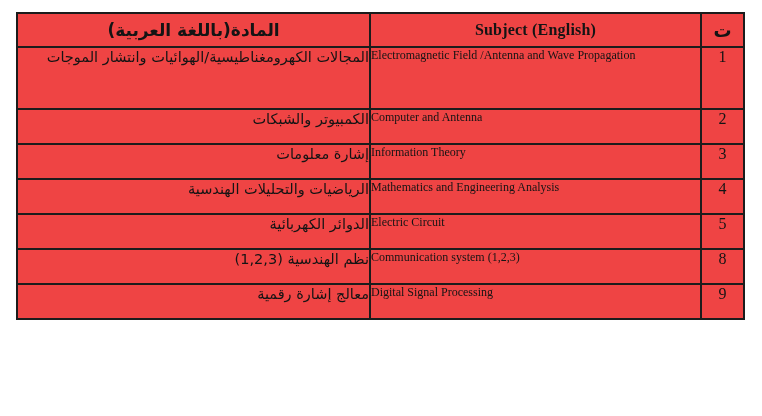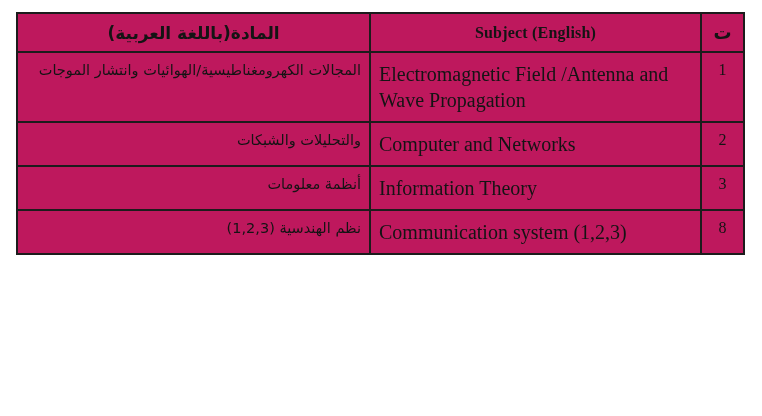--- a/index.html
+++ b/index.html
@@ -25,22 +25,22 @@
     table-layout: fixed;
     font-family: "Liberation Serif", "DejaVu Serif", "DejaVu Sans", serif;
     color: #141414;
   }
   table.subjects col.c-arabic  { width: 353px; }
   table.subjects col.c-english { width: 331px; }
   table.subjects col.c-num     { width: 43px; }
 
   table.subjects td, table.subjects th {
     border: 2px solid #1c1c1c;
-    padding: 8px;
-    background: #be185d;
+    padding: 0;
+    background: #ef4444;
   }
 
   
   tr.head { height: 34px; }
   tr.head th {
     vertical-align: middle;
     font-weight: bold;
   }
   th.h-arabic {
     font-size: 17px;
@@ -69,21 +69,21 @@
     vertical-align: top;
     padding: 4px 7px 2px 6px;
     font-size: 14.5px;
     font-family: "DejaVu Sans", "Liberation Serif", sans-serif;
     line-height: 1.35;
   }
   td.english {
     text-align: left;
     vertical-align: top;
     padding: 4px 4px 2px 8px;
-    font-size: 20px;
+    font-size: 12px;
     line-height: 1.3;
   }
   td.num {
     text-align: center;
     vertical-align: top;
     padding-top: 4px;
     font-size: 16px;
   }
 </style>
 </head>
@@ -103,36 +103,51 @@
         <th class="h-num">ت</th>
       </tr>
 
       <tr class="row tall">
         <td class="arabic">المجالات الكهرومغناطيسية/الهوائيات وانتشار الموجات</td>
         <td class="english">Electromagnetic Field /Antenna and Wave Propagation</td>
         <td class="num">1</td>
       </tr>
 
       <tr class="row">
-        <td class="arabic">والتحليلات والشبكات</td>
-        <td class="english">Computer and Networks</td>
+        <td class="arabic">الكمبيوتر والشبكات</td>
+        <td class="english">Computer and Antenna</td>
         <td class="num">2</td>
       </tr>
 
       <tr class="row">
-        <td class="arabic">أنظمة معلومات</td>
+        <td class="arabic">إشارة معلومات</td>
         <td class="english">Information Theory</td>
         <td class="num">3</td>
       </tr>
 
+      <tr class="row">
+        <td class="arabic">الرياضيات والتحليلات الهندسية</td>
+        <td class="english">Mathematics and Engineering Analysis</td>
+        <td class="num">4</td>
+      </tr>
 
+      <tr class="row">
+        <td class="arabic">الدوائر الكهربائية</td>
+        <td class="english">Electric Circuit</td>
+        <td class="num">5</td>
+      </tr>
 
 
 
       <tr class="row">
         <td class="arabic">نظم الهندسية (1,2,3)</td>
         <td class="english">Communication system (1,2,3)</td>
         <td class="num">8</td>
       </tr>
 
+      <tr class="row">
+        <td class="arabic">معالج إشارة رقمية</td>
+        <td class="english">Digital Signal Processing</td>
+        <td class="num">9</td>
+      </tr>
     </tbody>
   </table>
 </div>
 
 </body></html>

